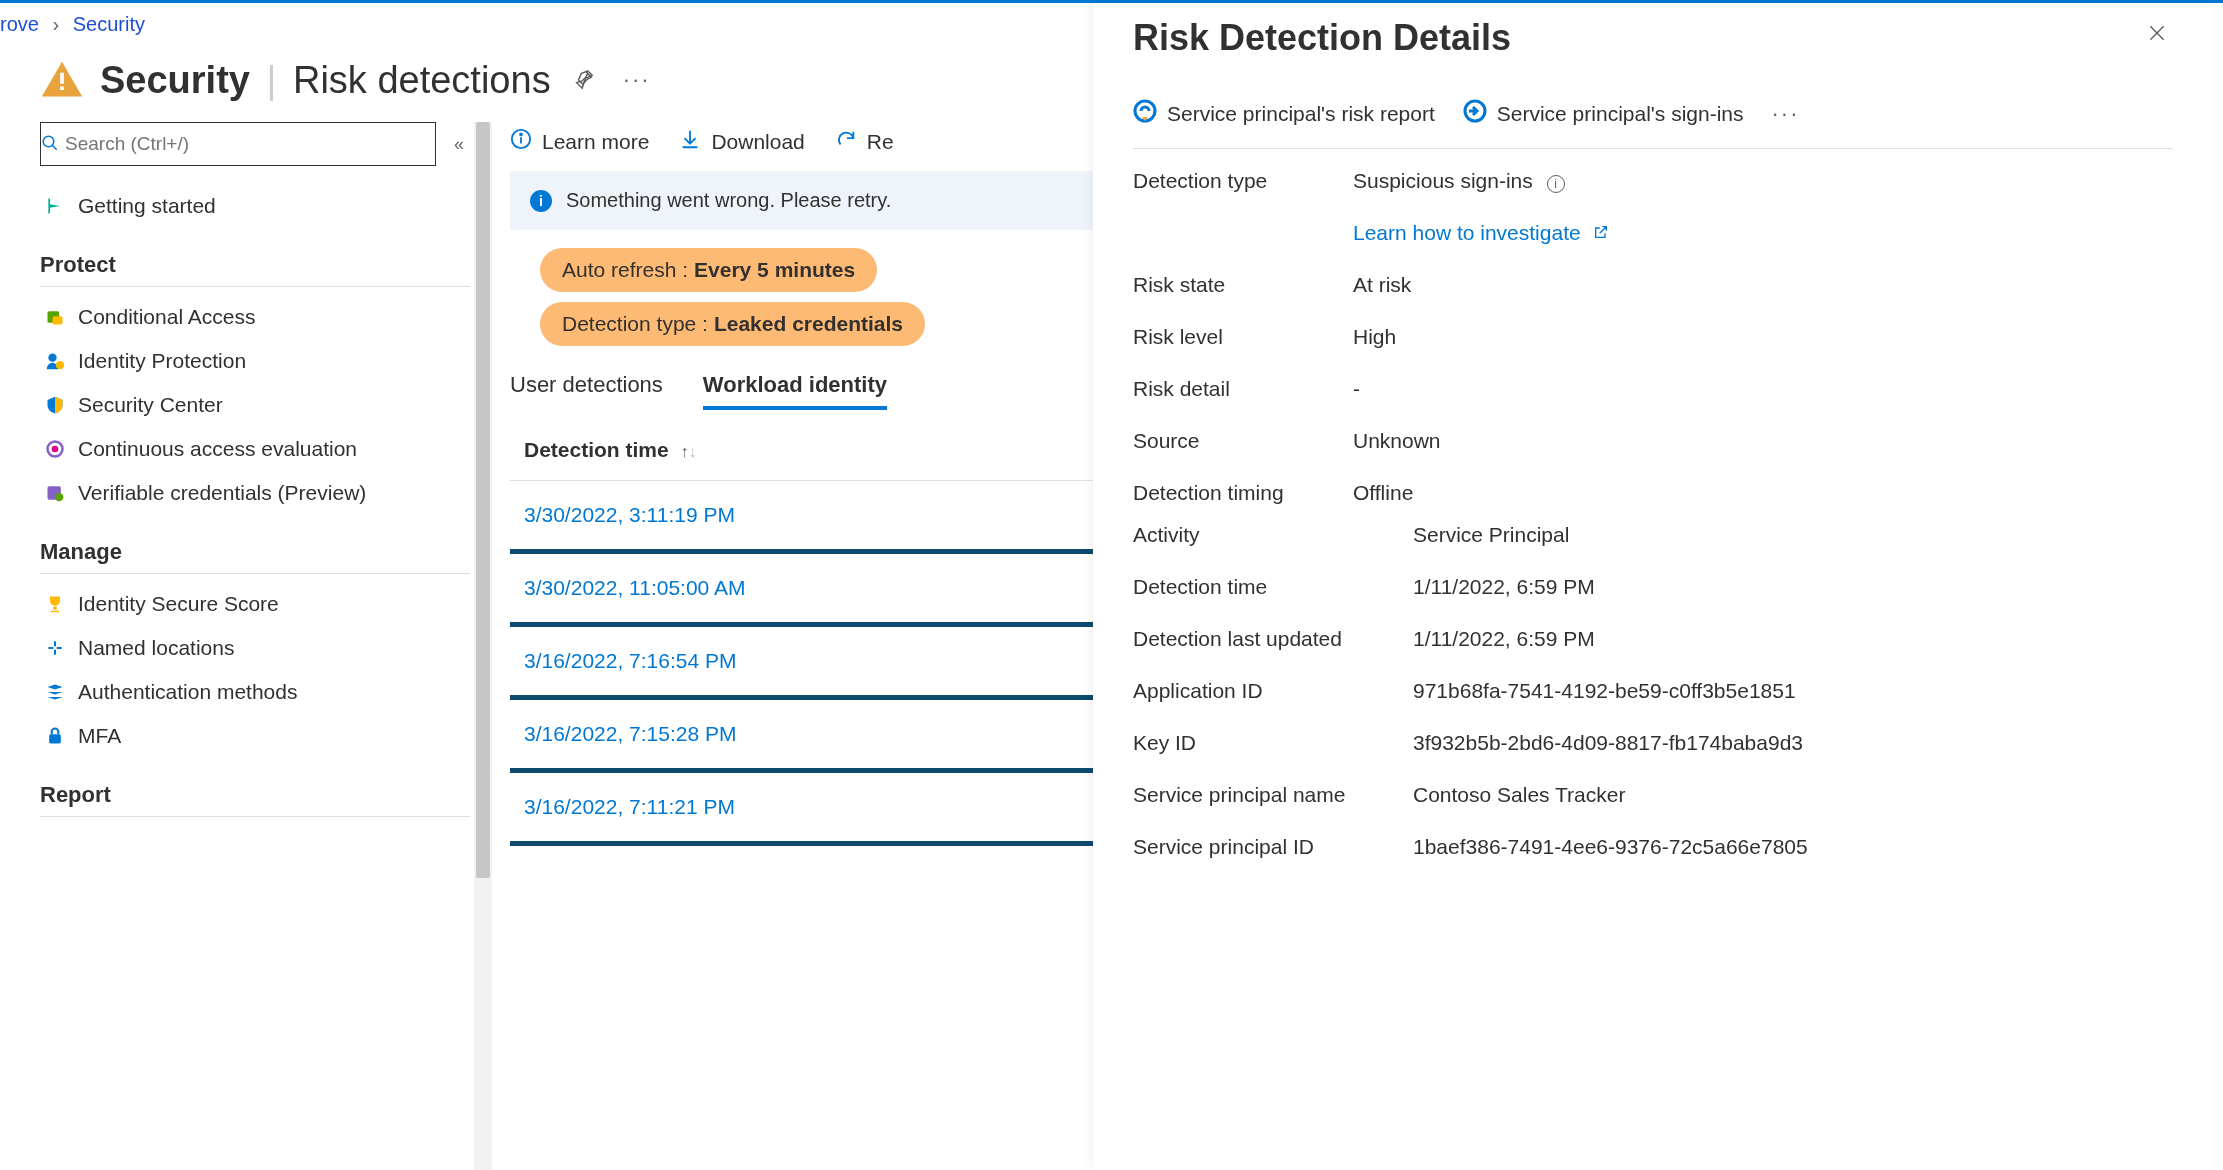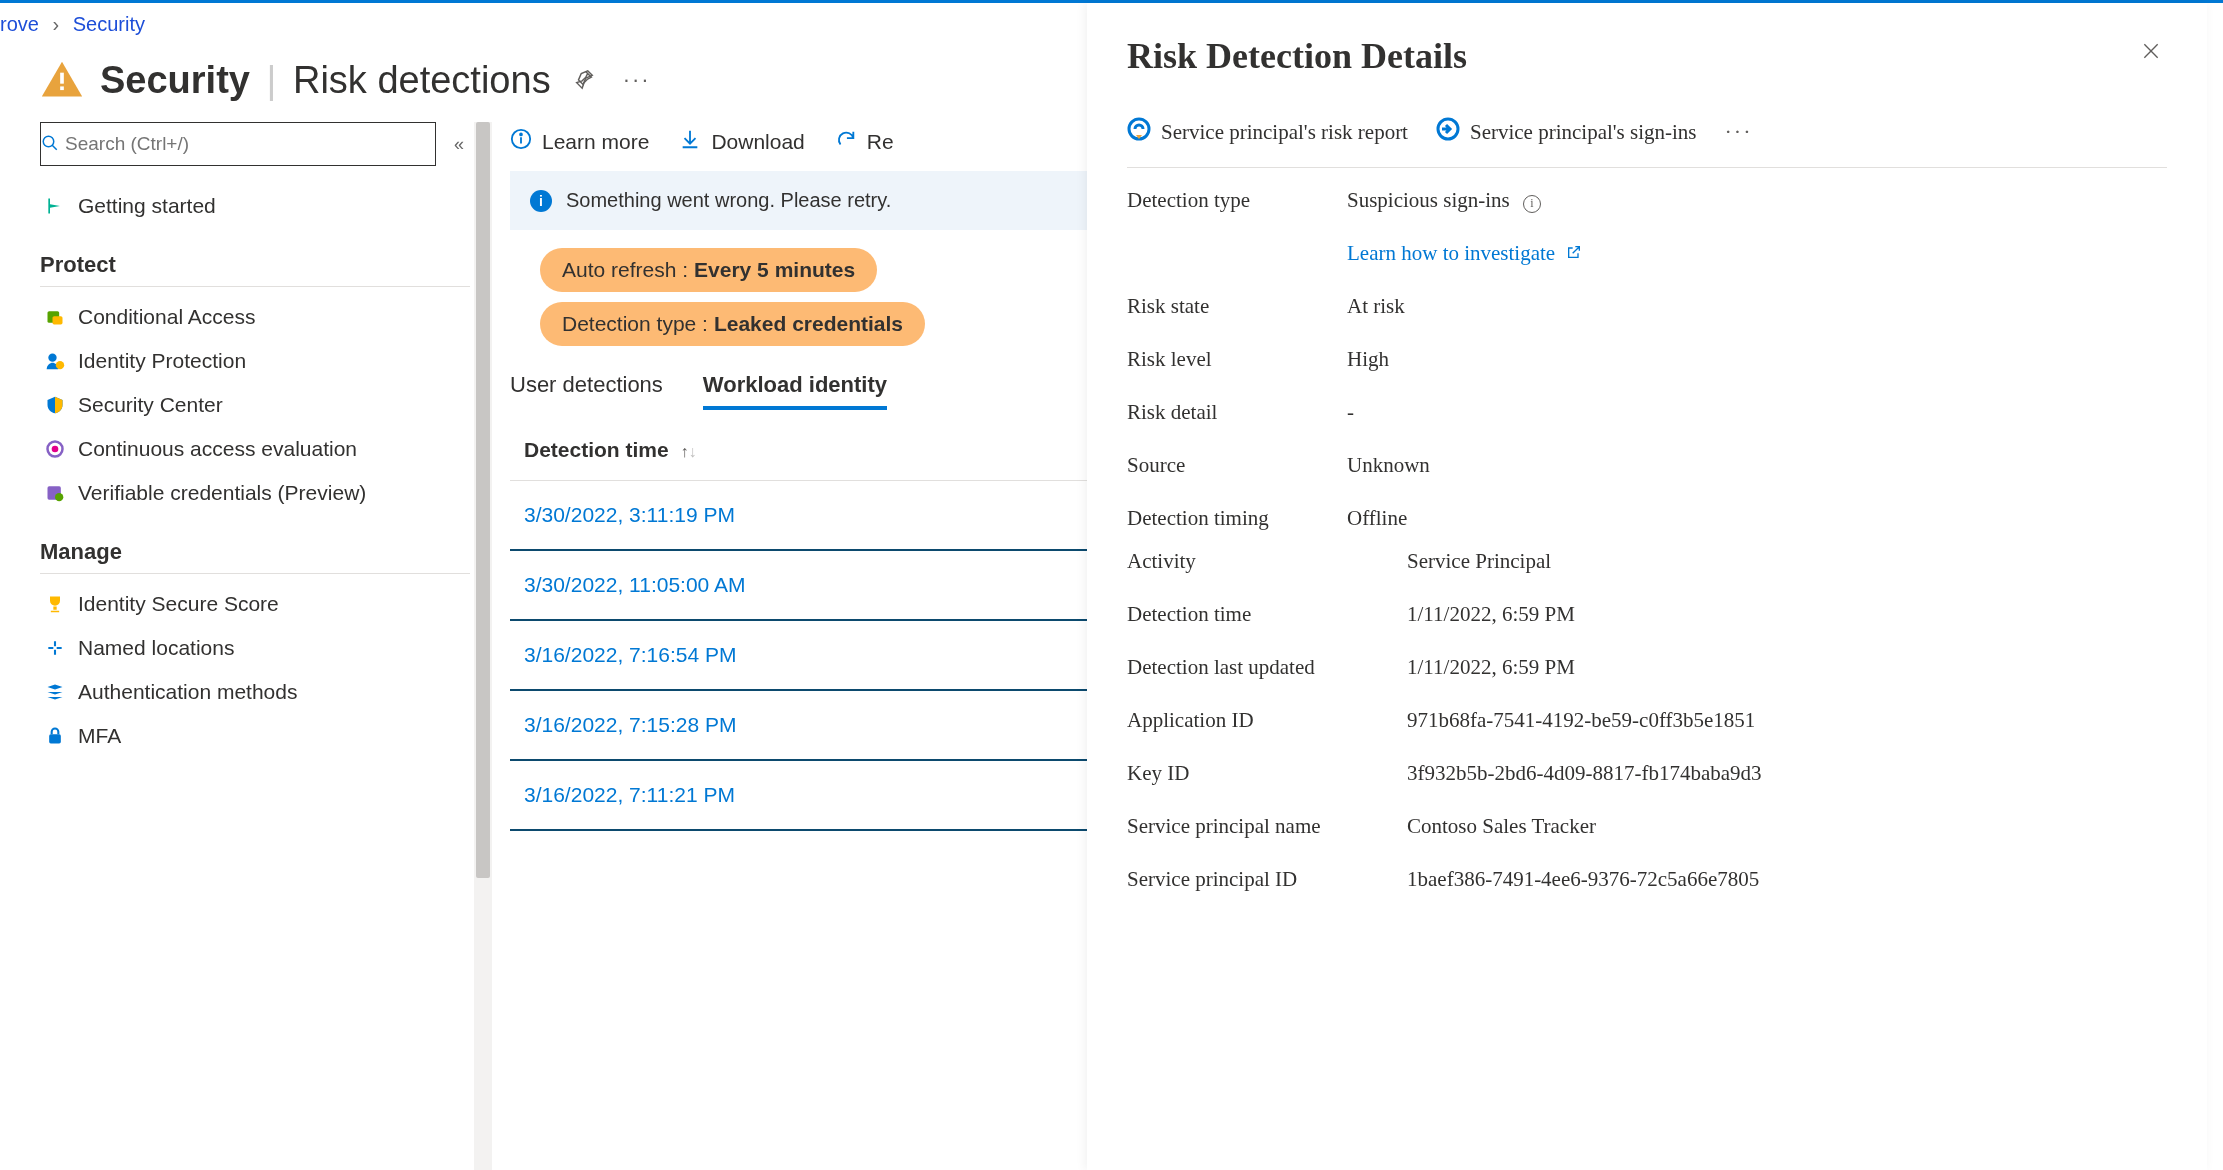--- a/index.html
+++ b/index.html
@@ -188,35 +188,34 @@
   table.detections th {
     text-align: left;
     font-weight: 600;
     padding: 18px 14px;
     border-bottom: 1px solid #e1dfdd;
     white-space: nowrap;
   }
   table.detections th .sort { color: #605e5c; font-size: 16px; padding-left:6px;}
   table.detections td {
     padding: 22px 14px;
-    border-bottom: 2px solid #0c4a6e;
+    border-bottom: 5px solid #0c4a6e;
     white-space: nowrap;
   }
   table.detections td.link { color: #0078d4; cursor: pointer; }
   
   .details-panel {
     position: absolute;
     top: 3px;
-    right: 16px;
+    right: 10px;
     width: 1120px;
     height: calc(100% - 3px);
     background: #fff;
     box-shadow: -2px 0 10px rgba(0,0,0,0.06);
-    padding: 32px 40px;
-    font-family: Liberation Serif, serif;
+    padding: 14px 40px;
   }
   .details-header {
     display:flex;
     justify-content: space-between;
     align-items: flex-start;
   }
   .details-header h2 {
     font-size: 36px;
     font-weight: 700;
   }
@@ -384,20 +383,21 @@
       <div class="nav-item">
         <span class="nav-icon">
             <svg width="20" height="20" viewBox="0 0 24 24">
               <rect x="5" y="10" width="14" height="11" rx="2" fill="#0078d4"></rect>
               <path d="M8 10V7a4 4 0 018 0v3" fill="none" stroke="#0078d4" stroke-width="2.5"></path>
             </svg>
           </span>
         <span>MFA</span>
       </div>
 
+      <div class="nav-section">Report</div>
     </div>
     <div class="sidebar-scrollbar">
         <div class="thumb"></div>
       </div>
   </div>
 
   <div class="main">
     <div class="toolbar">
       <div class="tb-item">
         <span class="tb-icon"><svg width="22" height="22" viewBox="0 0 24 24" fill="none" stroke="#0078d4" stroke-width="2">

